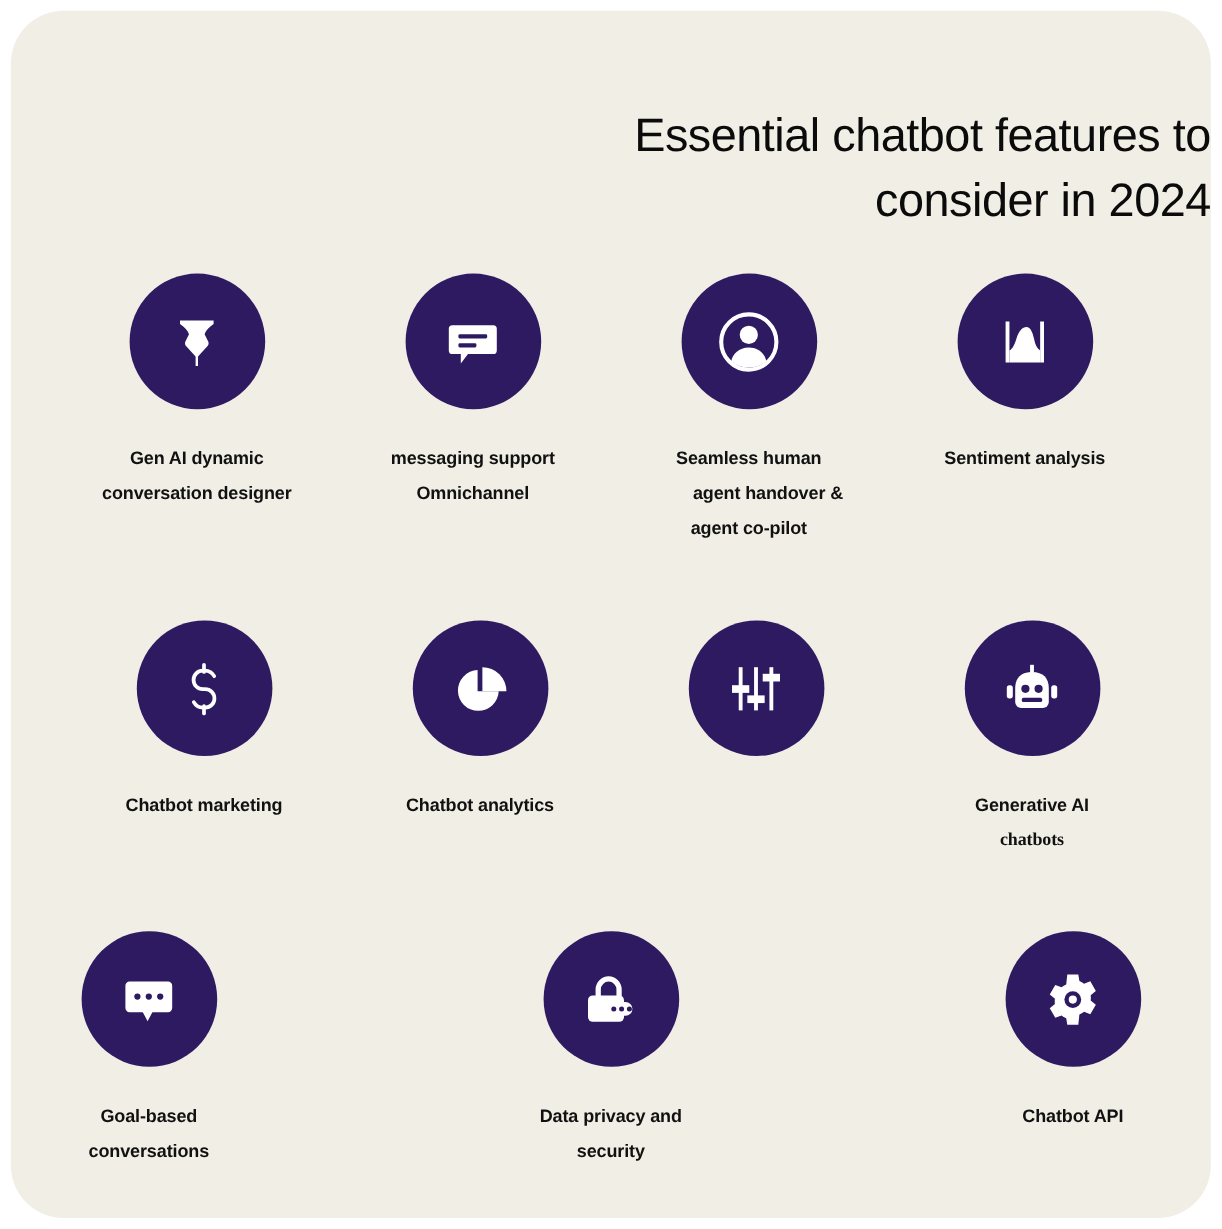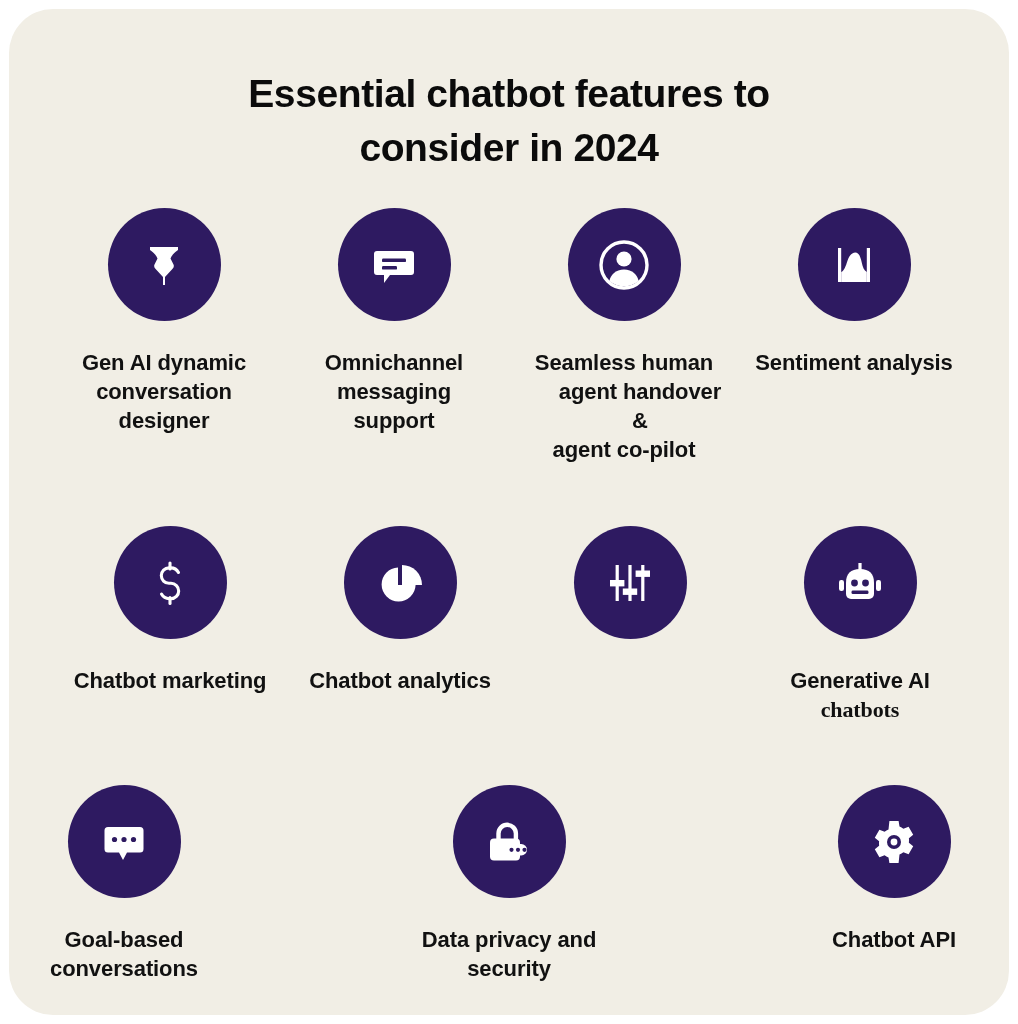--- a/index.html
+++ b/index.html
@@ -17,24 +17,24 @@
     left: 9px;
     top: 9px;
     width: 1000px;
     height: 1006px;
     background: #F1EEE5;
     border-radius: 44px;
   }
 
   #page-title {
     width: 100%;
-    text-align: center;
-    padding-top: 58px;
+    text-align: right;
+    padding-top: 78px;
     font-size: 39px;
-    font-weight: 700;
+    font-weight: 400;
     line-height: 54px;
     letter-spacing: -0.4px;
     color: #0b0b0b;
   }
   #page-title .title-line { display: block; }
 
   .feature-grid {
     display: flex;
     justify-content: center;
     width: 100%;
@@ -59,21 +59,21 @@
     background: #2E1A61;
     display: flex;
     align-items: center;
     justify-content: center;
   }
   .icon-badge svg { display: block; }
 
   .feature-label {
     margin-top: 27px;
     text-align: center;
-    font-size: 22px;
+    font-size: 15px;
     font-weight: 700;
     line-height: 29px;
     letter-spacing: -0.1px;
     color: #111111;
     max-width: 200px;
   }
 </style>
 </head>
 <body>
 
@@ -105,22 +105,22 @@
       <div class="icon-badge">
         <span>
           <svg width="52" height="52" viewBox="0 0 52 52" aria-hidden="true">
             <path fill="#ffffff" d="M9 12 H43 A3 3 0 0 1 46 15 V33 A3 3 0 0 1 43 36 H22 L16 44 V36 H9 A3 3 0 0 1 6 33 V15 A3 3 0 0 1 9 12 Z"></path>
             <rect fill="#2E1A61" x="14" y="19.5" width="24" height="3.6" rx="1.2"></rect>
             <rect fill="#2E1A61" x="14" y="27" width="15" height="3.6" rx="1.2"></rect>
           </svg>
         </span>
       </div>
       <div class="feature-label">
+        <span style="display: block;">messaging support</span>
         <span style="display: block;">Omnichannel</span>
-        <span style="display: block;">messaging support</span>
       </div>
     </div>
 
     <div class="feature-item">
       <div class="icon-badge">
         <span>
           <svg width="56" height="56" viewBox="0 0 56 56" aria-hidden="true">
             <circle cx="28" cy="28" r="23" fill="none" stroke="#ffffff" stroke-width="3.4"></circle>
             <circle cx="28" cy="22" r="7.6" fill="#ffffff"></circle>
             <path fill="#ffffff" d="M28 32.5 c8.2 0 13.6 5.4 14.6 11.5 a23 23 0 0 1 -29.2 0 C14.4 37.9 19.8 32.5 28 32.5 Z"></path>

